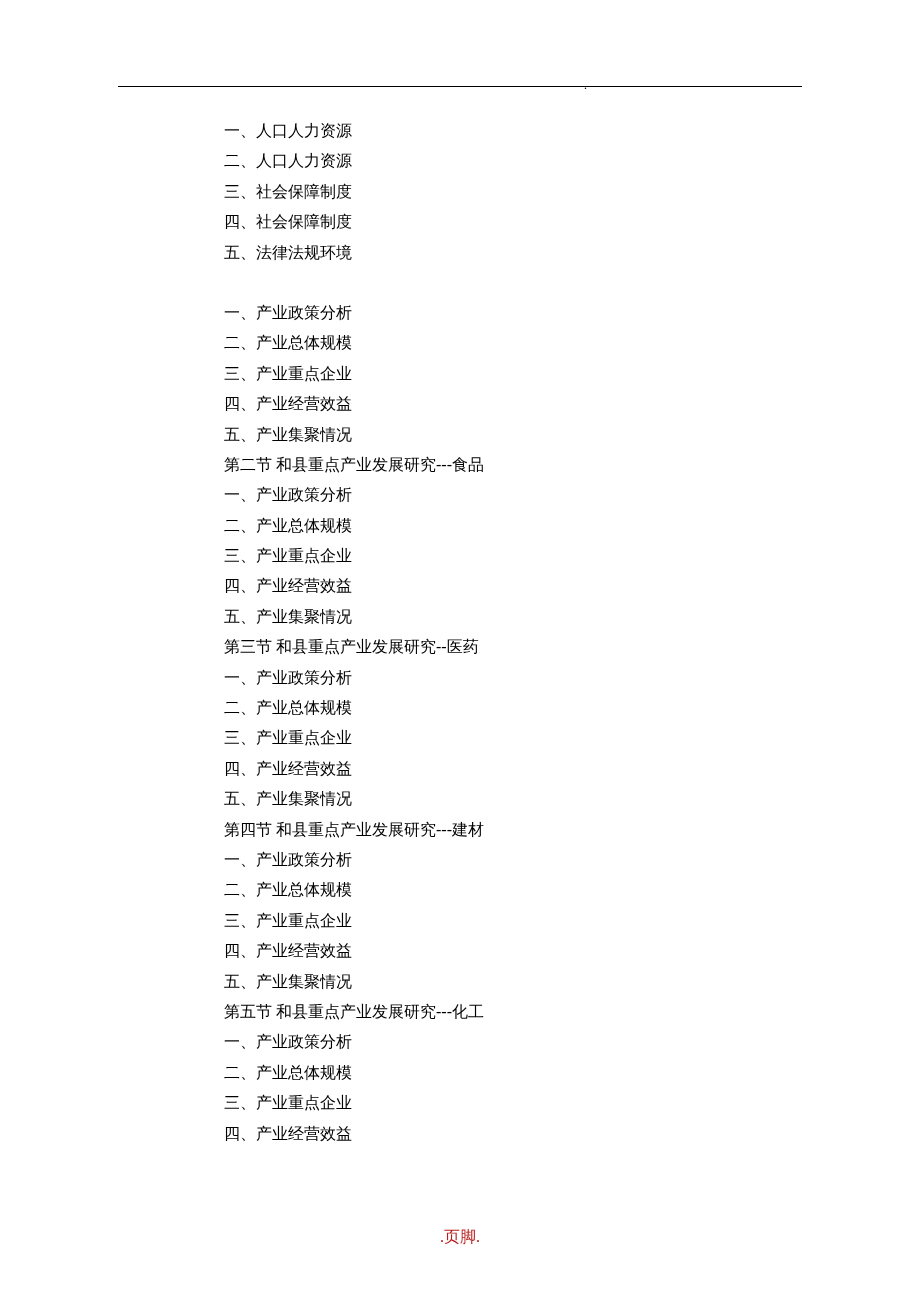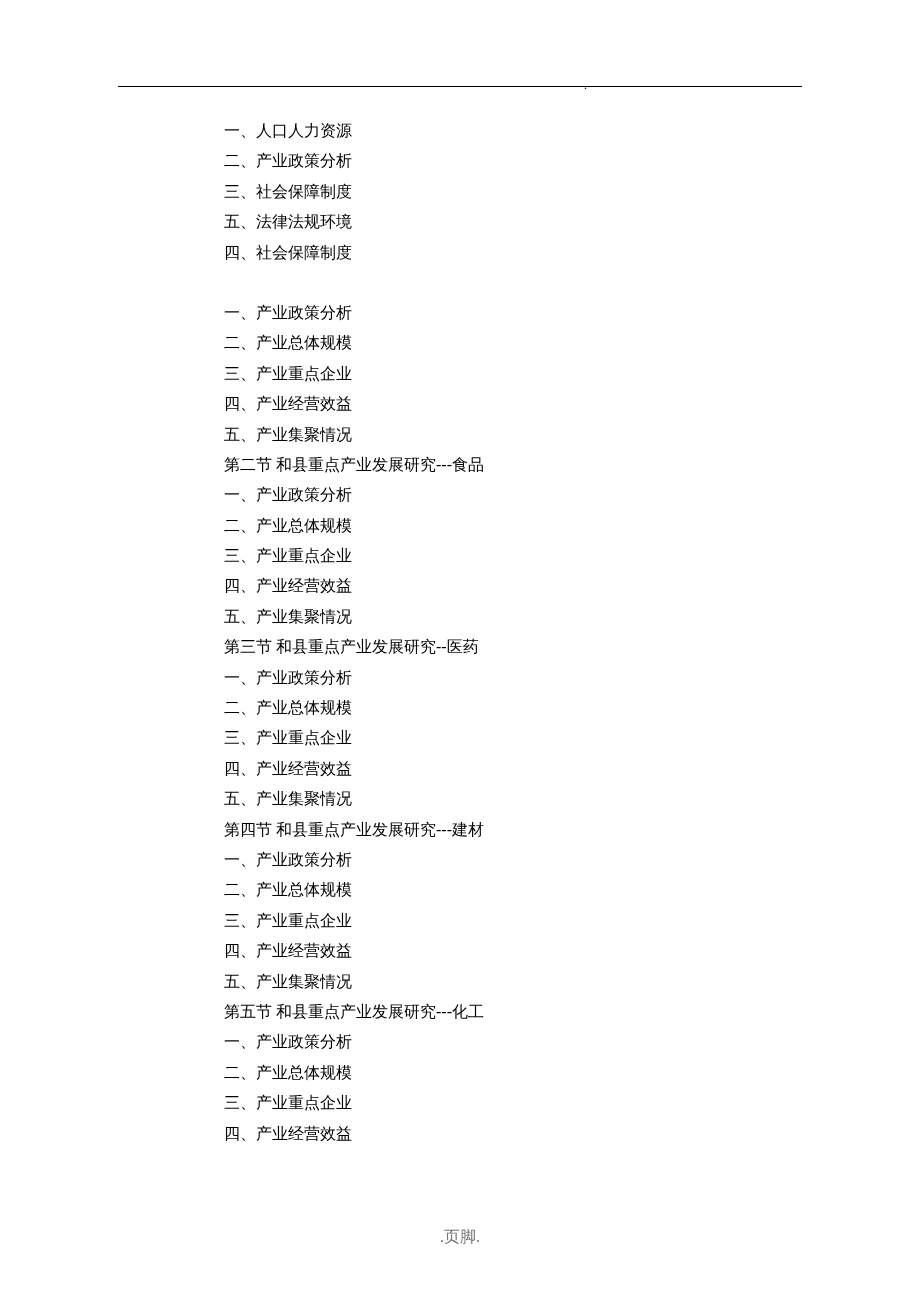--- a/index.html
+++ b/index.html
@@ -44,37 +44,37 @@
   .gap {
     height: 30px;
   }
   .footer {
     position: absolute;
     bottom: 54px;
     left: 0;
     width: 920px;
     text-align: center;
     font-size: 16px;
-    color: #737373;
+    color: #b91c1c;
     font-family: "SimSun", "宋体", serif;
   }
 </style>
 </head>
 <body>
 
 <div class="page">
   <div class="header-dot">.</div>
   <div class="header-line"></div>
 
   <div class="content">
     <p>一、人口人力资源</p>
-    <p>二、产业政策分析</p>
+    <p>二、人口人力资源</p>
     <p>三、社会保障制度</p>
+    <p>四、社会保障制度</p>
     <p>五、法律法规环境</p>
-    <p>四、社会保障制度</p>
 
     <div class="gap"></div>
 
 
     <p>一、产业政策分析</p>
     <p>二、产业总体规模</p>
     <p>三、产业重点企业</p>
     <p>四、产业经营效益</p>
     <p>五、产业集聚情况</p>
 

